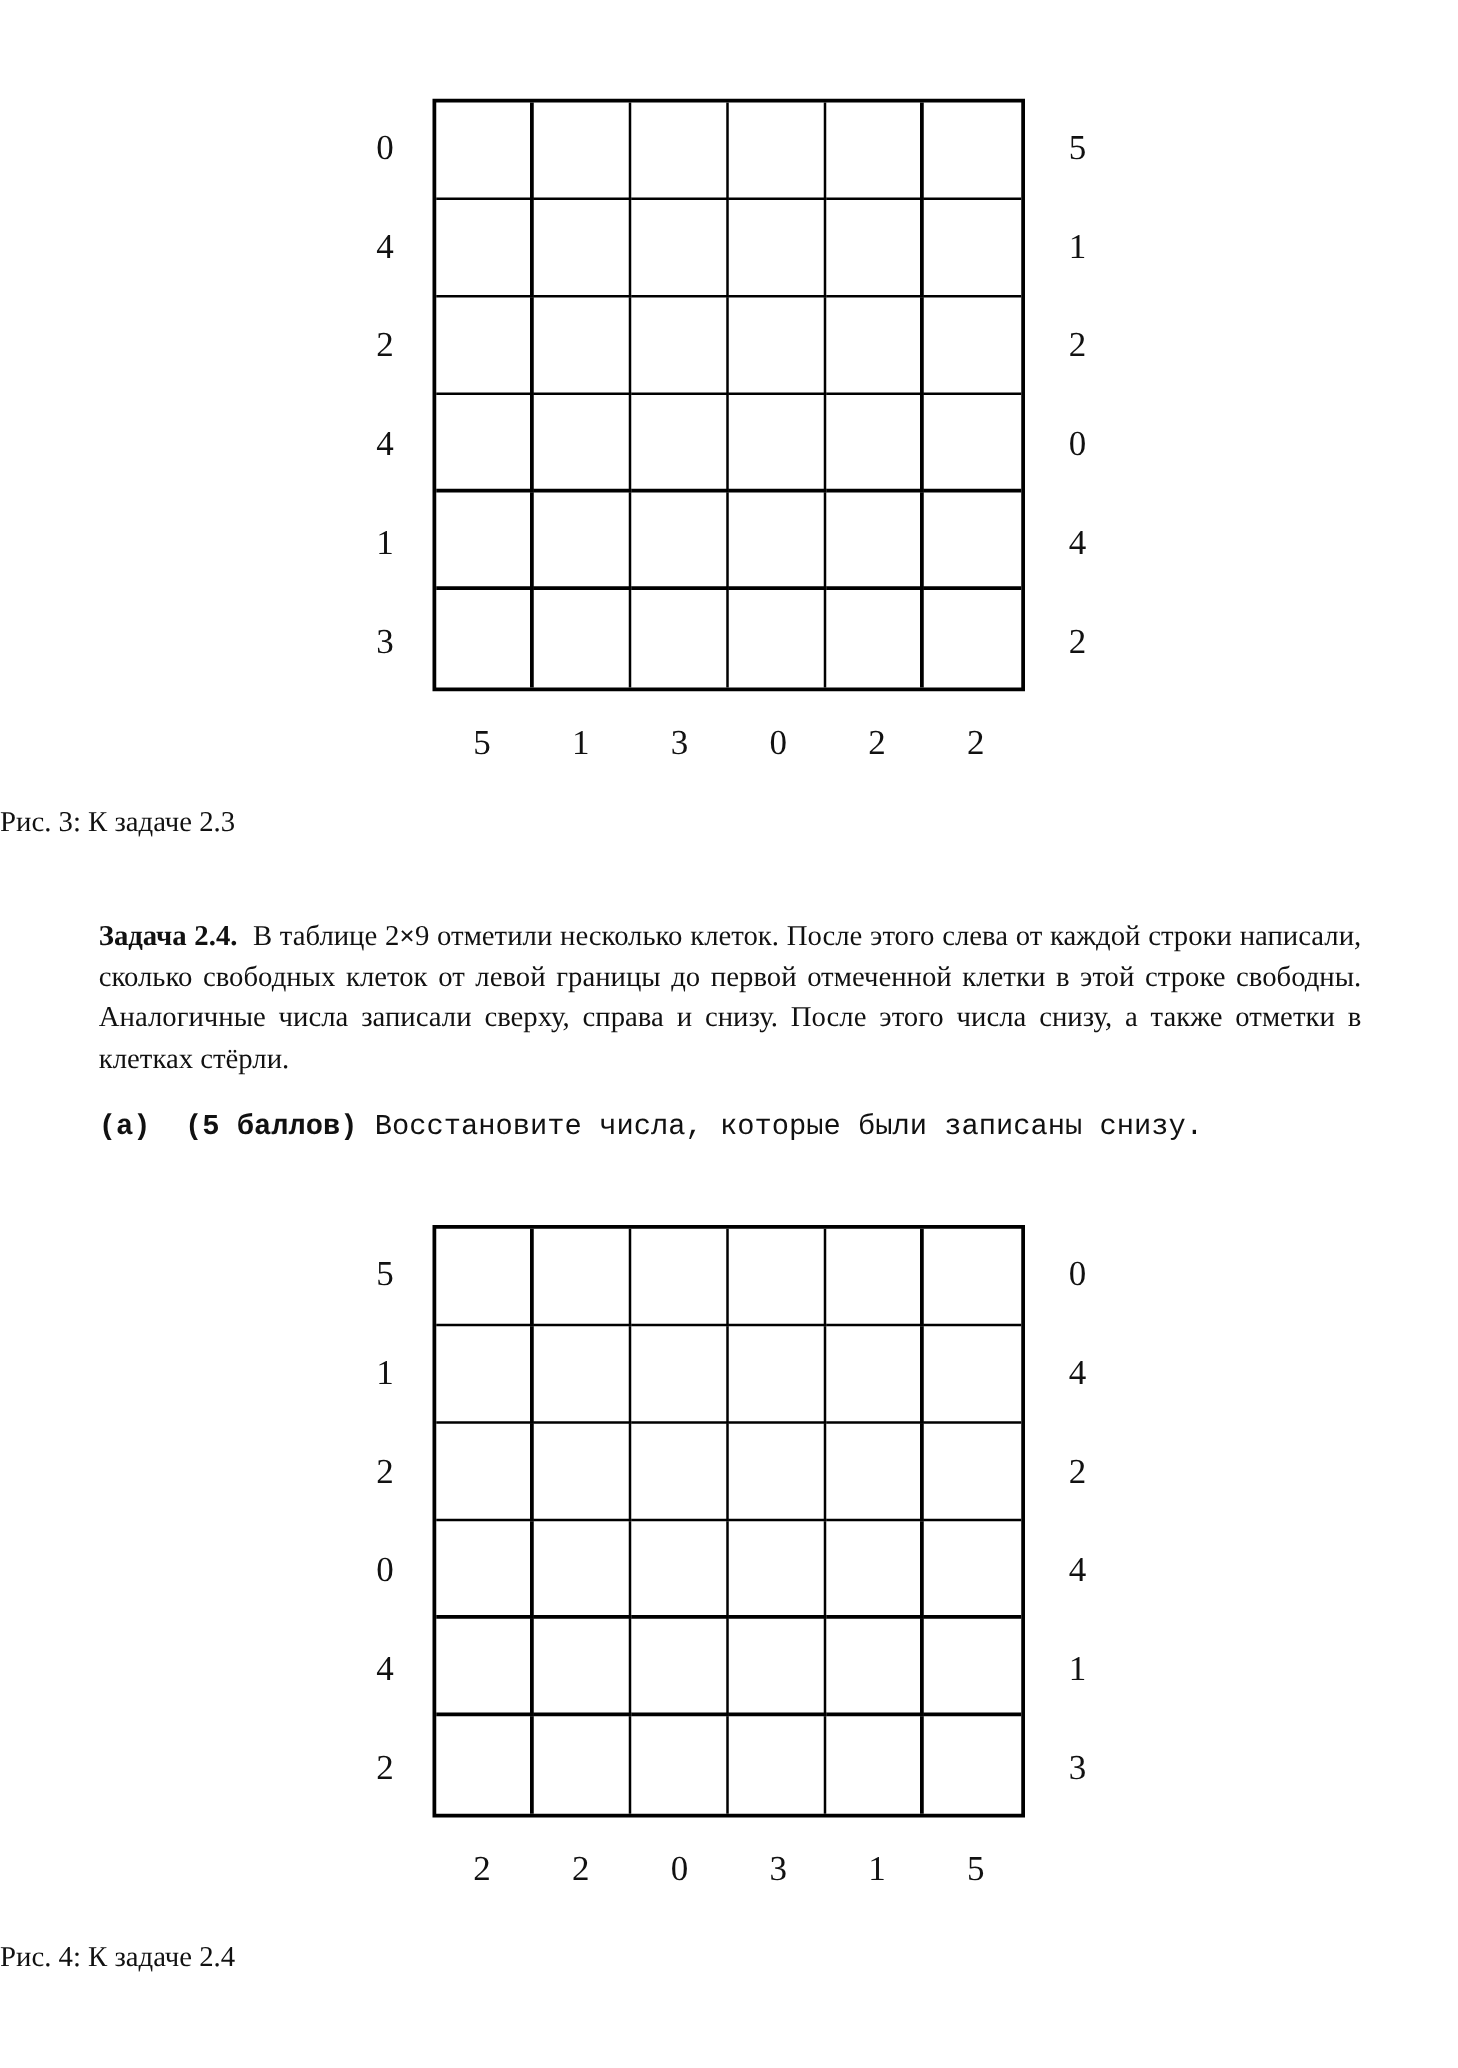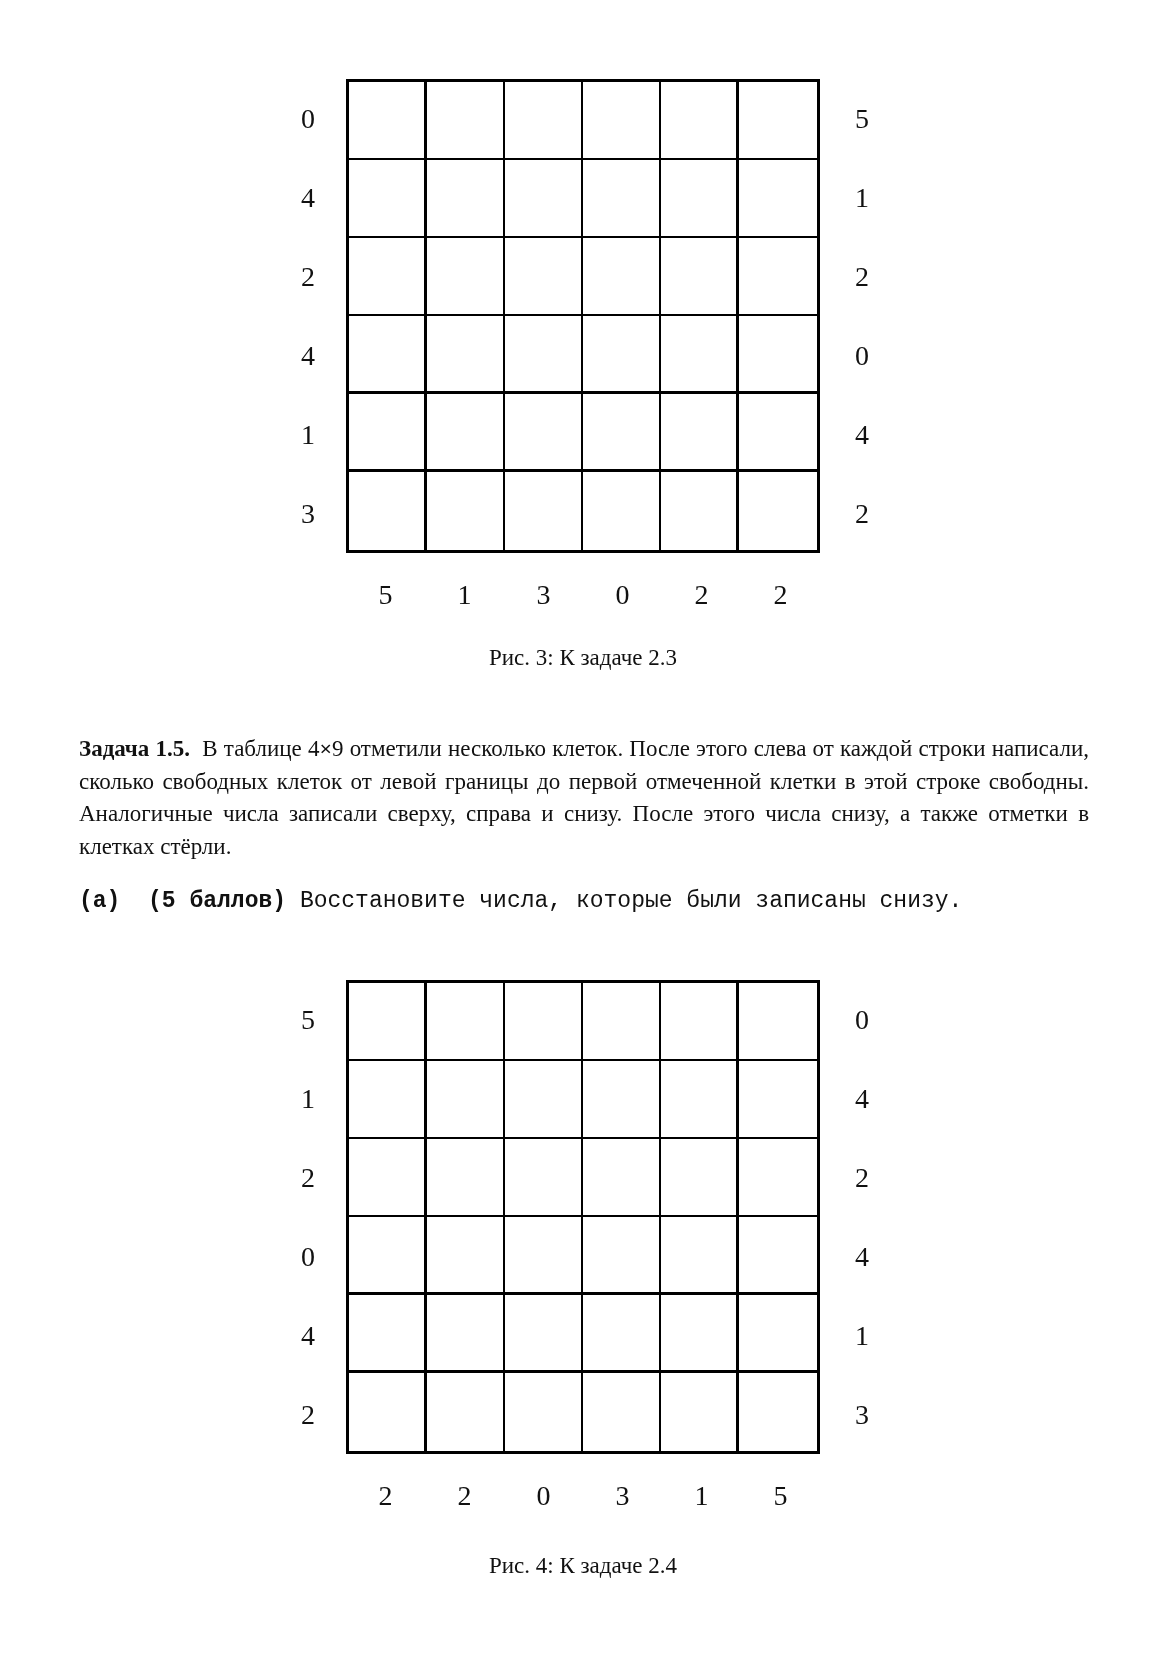--- a/index.html
+++ b/index.html
@@ -10,21 +10,21 @@
   .grid { position: absolute; left: 346px; width: 474px; height: 474px;
           display: grid; grid-template-columns: repeat(6, 1fr); grid-template-rows: repeat(6, 1fr);
           border: 3px solid #000; box-sizing: border-box; }
   .cell { border-right: 2px solid #000; border-bottom: 2px solid #000; box-sizing: border-box; }
   .cell.lastcol { border-right: none; }
   .cell.lastrow { border-bottom: none; }
   .cell.thickcol { border-right-width: 3px; }
   .cell.thickrow { border-bottom-width: 3px; }
   .lbl { position: absolute; width: 40px; text-align: center;
          font-family: "Liberation Serif", serif; font-size: 28px; line-height: 28px; }
-  .caption { position: absolute; left: 0; width: 1166px; text-align: center;
+  .caption { position: absolute; left: 0; width: 1166px; 
              font-family: "Liberation Serif", serif; font-size: 23px; }
   .task { position: absolute; left: 79px; width: 1010px;
           font-family: "Liberation Serif", serif; font-size: 23px; line-height: 32.5px; text-align: justify; }
   .task b { font-weight: bold; }
   .sub { position: absolute; left: 79px; font-family: Liberation Mono, monospace; font-size: 23px; line-height: 34px; }
   .times { font-weight: bold; font-size: 22px; }
 </style>
 </head>
 <body>
 
@@ -90,22 +90,22 @@
         <div class="lbl" style="left: 444.5px; top: 581px;">1</div>
         <div class="lbl" style="left: 523.5px; top: 581px;">3</div>
         <div class="lbl" style="left: 602.5px; top: 581px;">0</div>
         <div class="lbl" style="left: 681.5px; top: 581px;">2</div>
         <div class="lbl" style="left: 760.5px; top: 581px;">2</div>
       </div>
     <div class="caption" style="top:645px;">Рис. 3: К задаче 2.3</div>
   </div>
 
   <div class="task" style="top:733px;">
-    <b>Задача 1.5.</b>&nbsp;
-    <span>В таблице 4</span><span class="times">×</span><span>9 отметили несколько клеток. После этого слева от каждой строки написали, сколько свободных клеток от левой границы до первой отмеченной клетки в этой строке свободны. Аналогичные числа записали сверху, справа и снизу. После этого числа снизу, а также отметки в клетках стёрли.</span>
+    <b>Задача 2.4.</b>&nbsp;
+    <span>В таблице 2</span><span class="times">×</span><span>9 отметили несколько клеток. После этого слева от каждой строки написали, сколько свободных клеток от левой границы до первой отмеченной клетки в этой строке свободны. Аналогичные числа записали сверху, справа и снизу. После этого числа снизу, а также отметки в клетках стёрли.</span>
   </div>
 
   <div class="sub" style="top:884px;">
     <b>(а)</b>&nbsp;
     <b>(5 баллов)</b>
     <span>Восстановите числа, которые были записаны снизу.</span>
   </div>
 
   <div class="figure" id="fig4" style="top:901px;height:700px;">
     <div class="grid" style="top:79px;">

